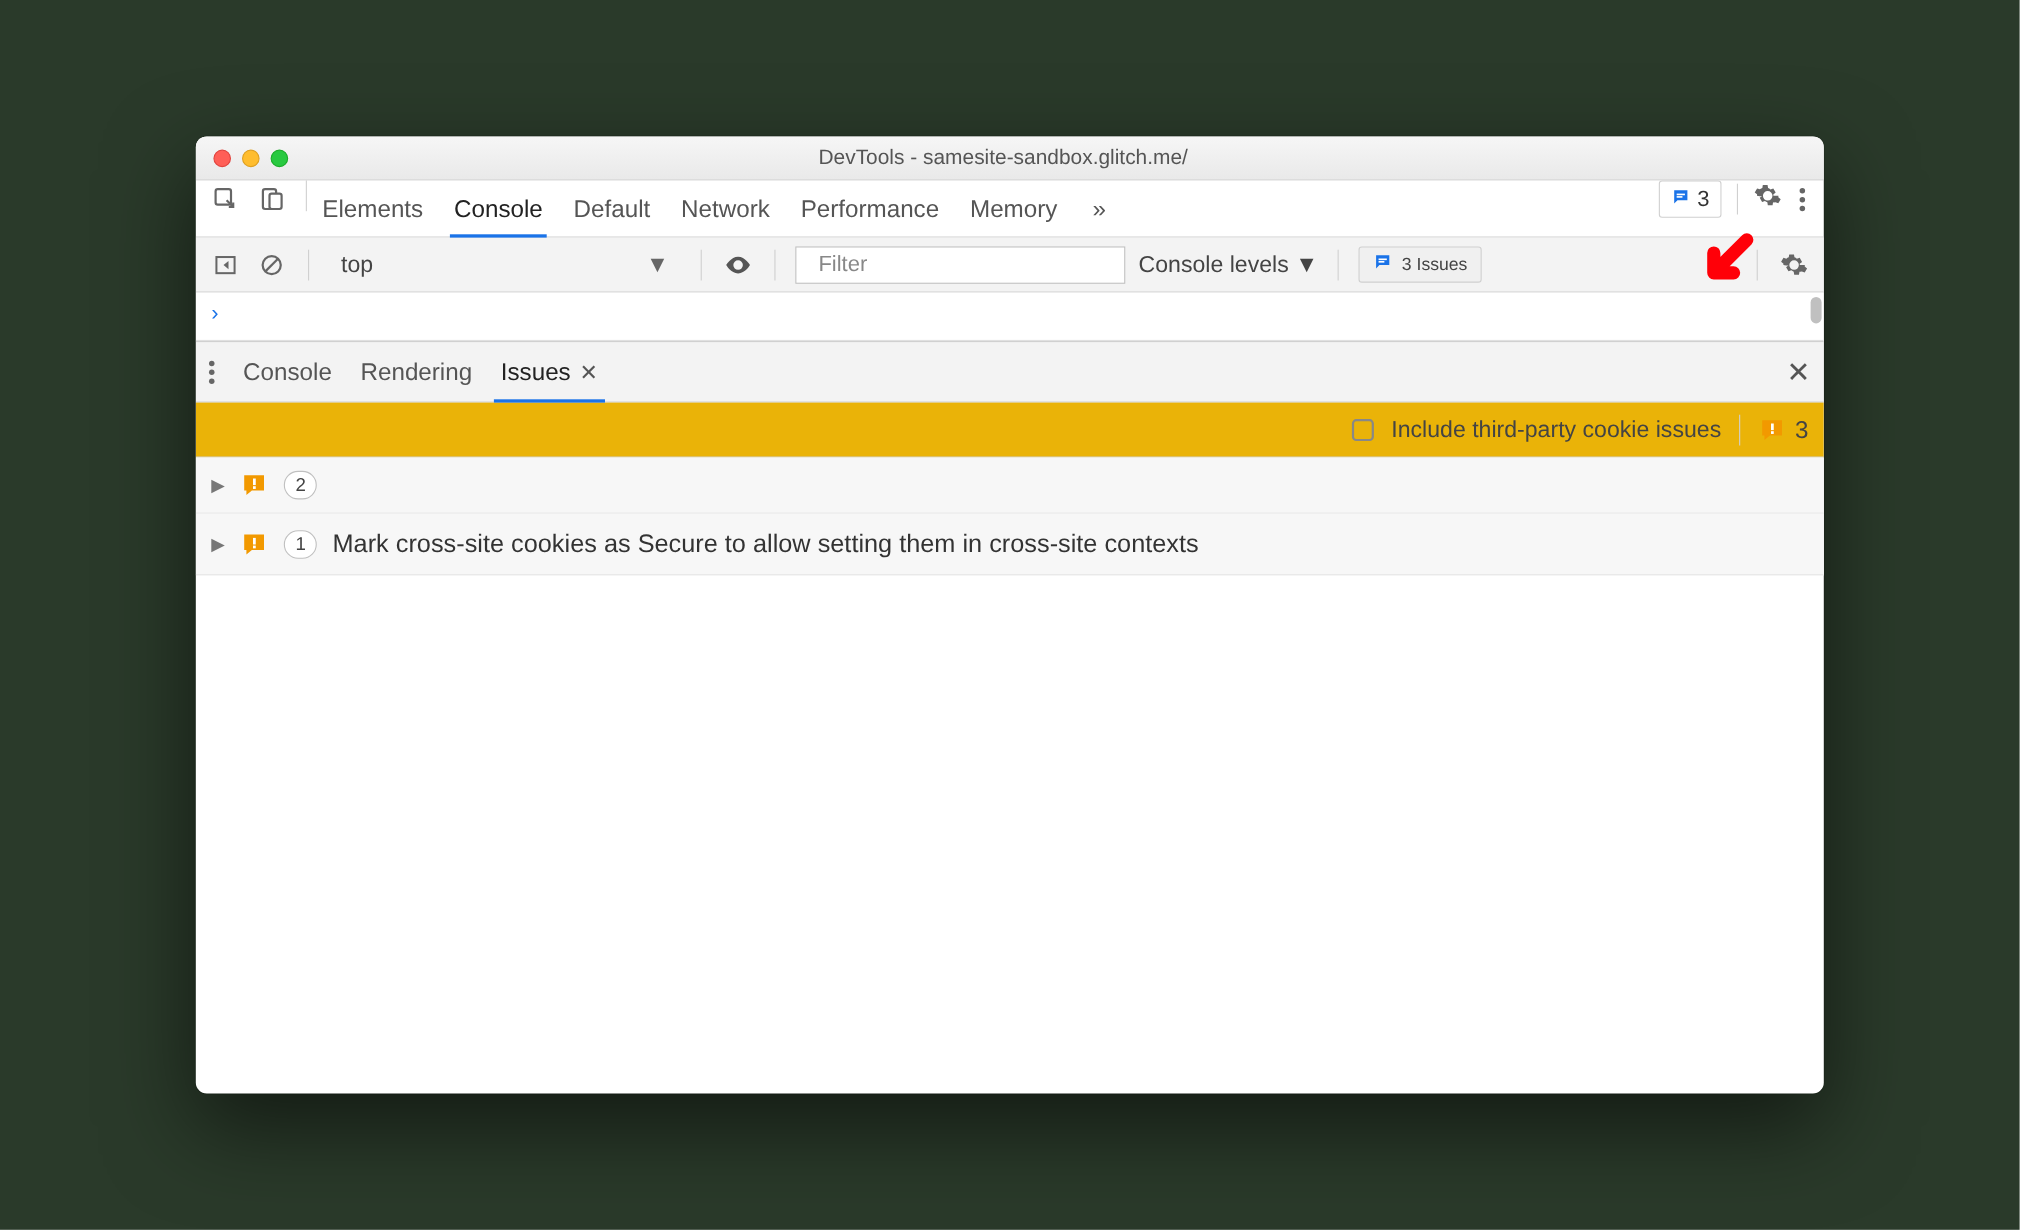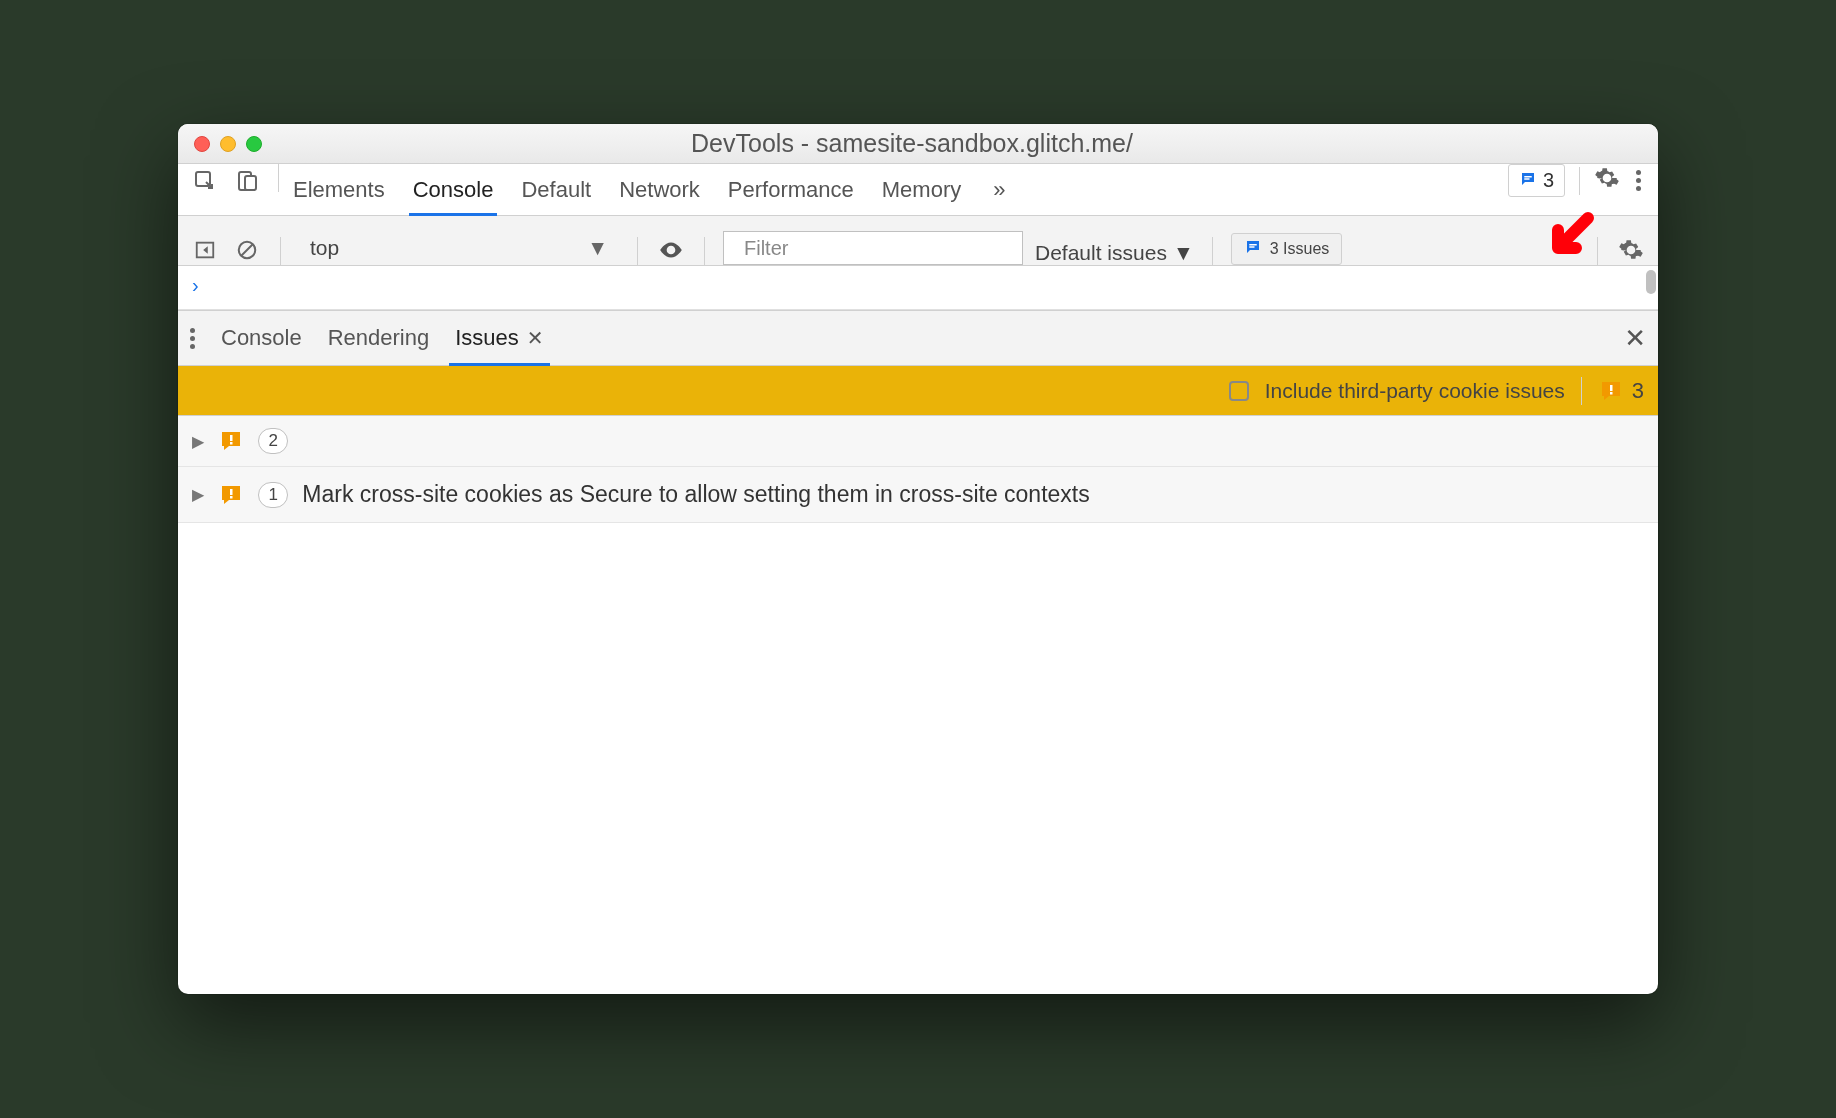--- a/index.html
+++ b/index.html
@@ -4,37 +4,37 @@
 <style>
   * { box-sizing: border-box; margin: 0; padding: 0; font-family: -apple-system, BlinkMacSystemFont, "Segoe UI", Helvetica, Arial, sans-serif; }
   body { background: #2a3a2a; width: 1836px; height: 1118px; display: flex; align-items: center; justify-content: center; }
   .window { width: 1480px; height: 870px; background: #fff; border-radius: 10px; box-shadow: 0 30px 80px rgba(0,0,0,0.55), 0 0 0 1px rgba(0,0,0,0.1); overflow: hidden; display: flex; flex-direction: column; position: relative; }
   .titlebar { height: 40px; background: linear-gradient(#f6f6f6,#e9e9e9); border-bottom: 1px solid #d0d0d0; display: flex; align-items: center; position: relative; }
   .traffic { display: flex; gap: 10px; padding-left: 16px; }
   .dot { width: 16px; height: 16px; border-radius: 50%; }
   .dot.red { background:#ff5f57; border:1px solid #e14640; }
   .dot.yellow { background:#ffbd2e; border:1px solid #dfa123; }
   .dot.green { background:#28c940; border:1px solid #1dad2b; }
-  .title { position:absolute; left:0; right:12px; text-align:center; font-size:25px; color:#555; pointer-events:none; }
+  .title { position:absolute; left:0; right:12px; text-align:center; font-size:19px; color:#555; pointer-events:none; }
   .tabbar { height: 52px; border-bottom: 1px solid #d0d0d0; display:flex; align-items:flex-start; padding: 0 10px; gap: 8px; font-size:22px; color:#555; }
   .tabbar .iconbtn { width:34px; height:34px; display:flex; align-items:center; justify-content:center; color:#666; }
   .sep { width:1px; height:28px; background:#d0d0d0; margin: 0 6px; }
   .tabs { display:flex; gap: 28px; align-items:center; height:100%; }
   .tab { height:100%; display:flex; align-items:center; color:#555; cursor:pointer; position:relative; }
   .tab.active { color:#222; font-weight:500; }
   .tab.active::after { content:""; position:absolute; bottom:-1px; left:-4px; right:-4px; height:3px; background:#1a73e8; }
   .chev { color:#555; font-size:22px; padding:0 4px; cursor:pointer; }
   .right { margin-left:auto; display:flex; align-items:center; gap:8px; }
   .issuesbtn { display:flex; align-items:center; gap:6px; background:#fff; border:1px solid #d0d0d0; border-radius:3px; padding:3px 10px; font-size:20px; color:#333; cursor:pointer; }
   .issuesbtn .msgicon { color:#1a73e8; margin-top:2px; }
   .geartop { color:#666; font-size:24px; }
   .kebab { color:#666; font-size:24px; display:flex; flex-direction:column; gap:3px; align-items:center; justify-content:center; width:20px; }
   .kebab span { width:5px; height:5px; background:#666; border-radius:50%; }
   
-  .ctoolbar { height:50px; border-bottom:1px solid #d0d0d0; display:flex; align-items:flex-end; padding:0 12px; gap:12px; font-size:21px; color:#444; background:#f3f3f3; }
+  .ctoolbar { height:50px; border-bottom:1px solid #d0d0d0; display:flex; align-items:center; padding:0 12px; gap:12px; font-size:21px; color:#444; background:#f3f3f3; }
   .ctoolbar .iconbtn { width:30px; height:30px; display:flex; align-items:center; justify-content:center; color:#666; }
   .context { display:flex; align-items:center; gap:6px; border:1px solid transparent; padding:4px 10px; width:320px; justify-content:space-between; }
   .context .down { color:#666; }
   .filter { border:1px solid #c0c0c0; background:#fff; height:34px; width:300px; padding:0 20px; font-size:20px; color:#888; display:flex; align-items:center; }
   .levels { display:flex; align-items:center; gap:6px; cursor:pointer; }
   .issuesbadge { display:flex; align-items:center; gap:8px; background:#f0f0f0; border:1px solid #d0d0d0; border-radius:3px; padding:4px 12px; font-size:16px; cursor:pointer; }
   
   .prompt { height:44px; border-bottom:1px solid #e0e0e0; display:flex; align-items:flex-start; padding:8px 14px; font-size:20px; color:#1a73e8; font-family:Menlo,monospace; background:#fff; position:relative; }
   .scrollthumb { position:absolute; right:2px; top:4px; width:10px; height:24px; background:#c0c0c0; border-radius:5px; }
   
@@ -145,21 +145,21 @@
     <div class="iconbtn">
       <svg width="26" height="26" viewBox="0 0 24 24" fill="#555">
           <path d="M12 5C6 5 2 12 2 12s4 7 10 7 10-7 10-7-4-7-10-7zm0 11a4 4 0 110-8 4 4 0 010 8z"></path>
         </svg>
     </div>
     <div class="sep"></div>
     <div class="filter">
       <span style="color:#888">Filter</span>
     </div>
     <div class="levels">
-      <span>Default issues</span>
+      <span>Console levels</span>
       <span>▼</span>
     </div>
     <div class="sep"></div>
     <div class="issuesbadge">
       <span>
         <svg width="18" height="18" viewBox="0 0 24 24" fill="#1a73e8">
             <path d="M4 4h16v12H8l-4 4V4z"></path>
             <rect x="7" y="8" width="10" height="2" fill="#fff"></rect>
             <rect x="7" y="11" width="7" height="2" fill="#fff"></rect>
           </svg>

